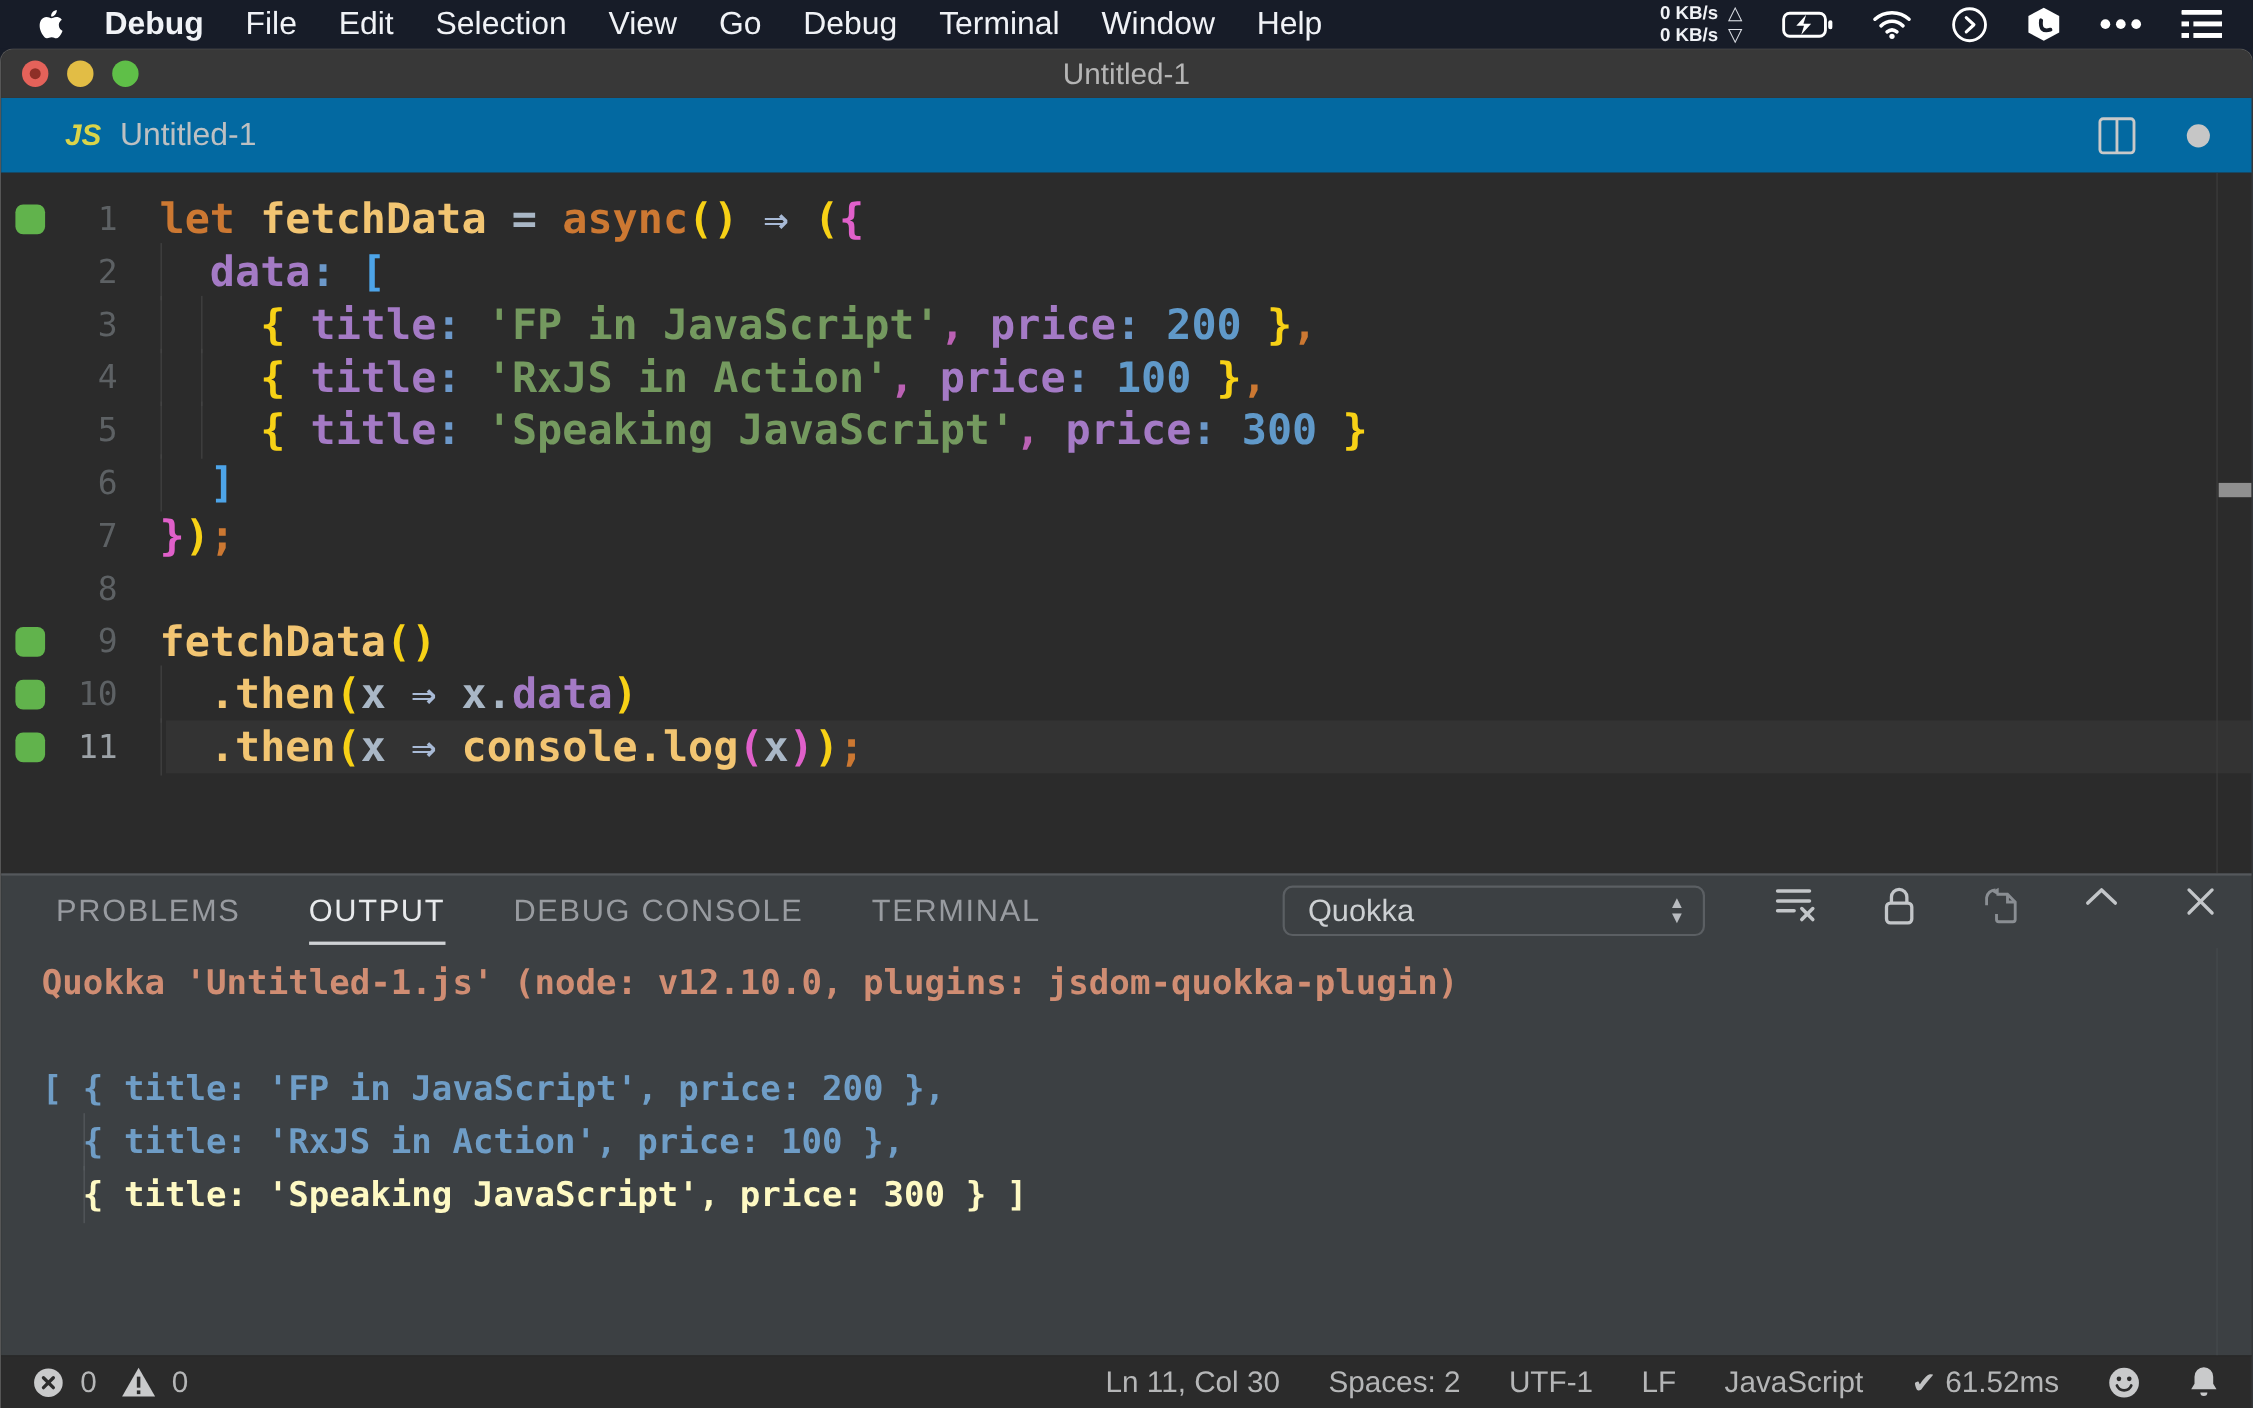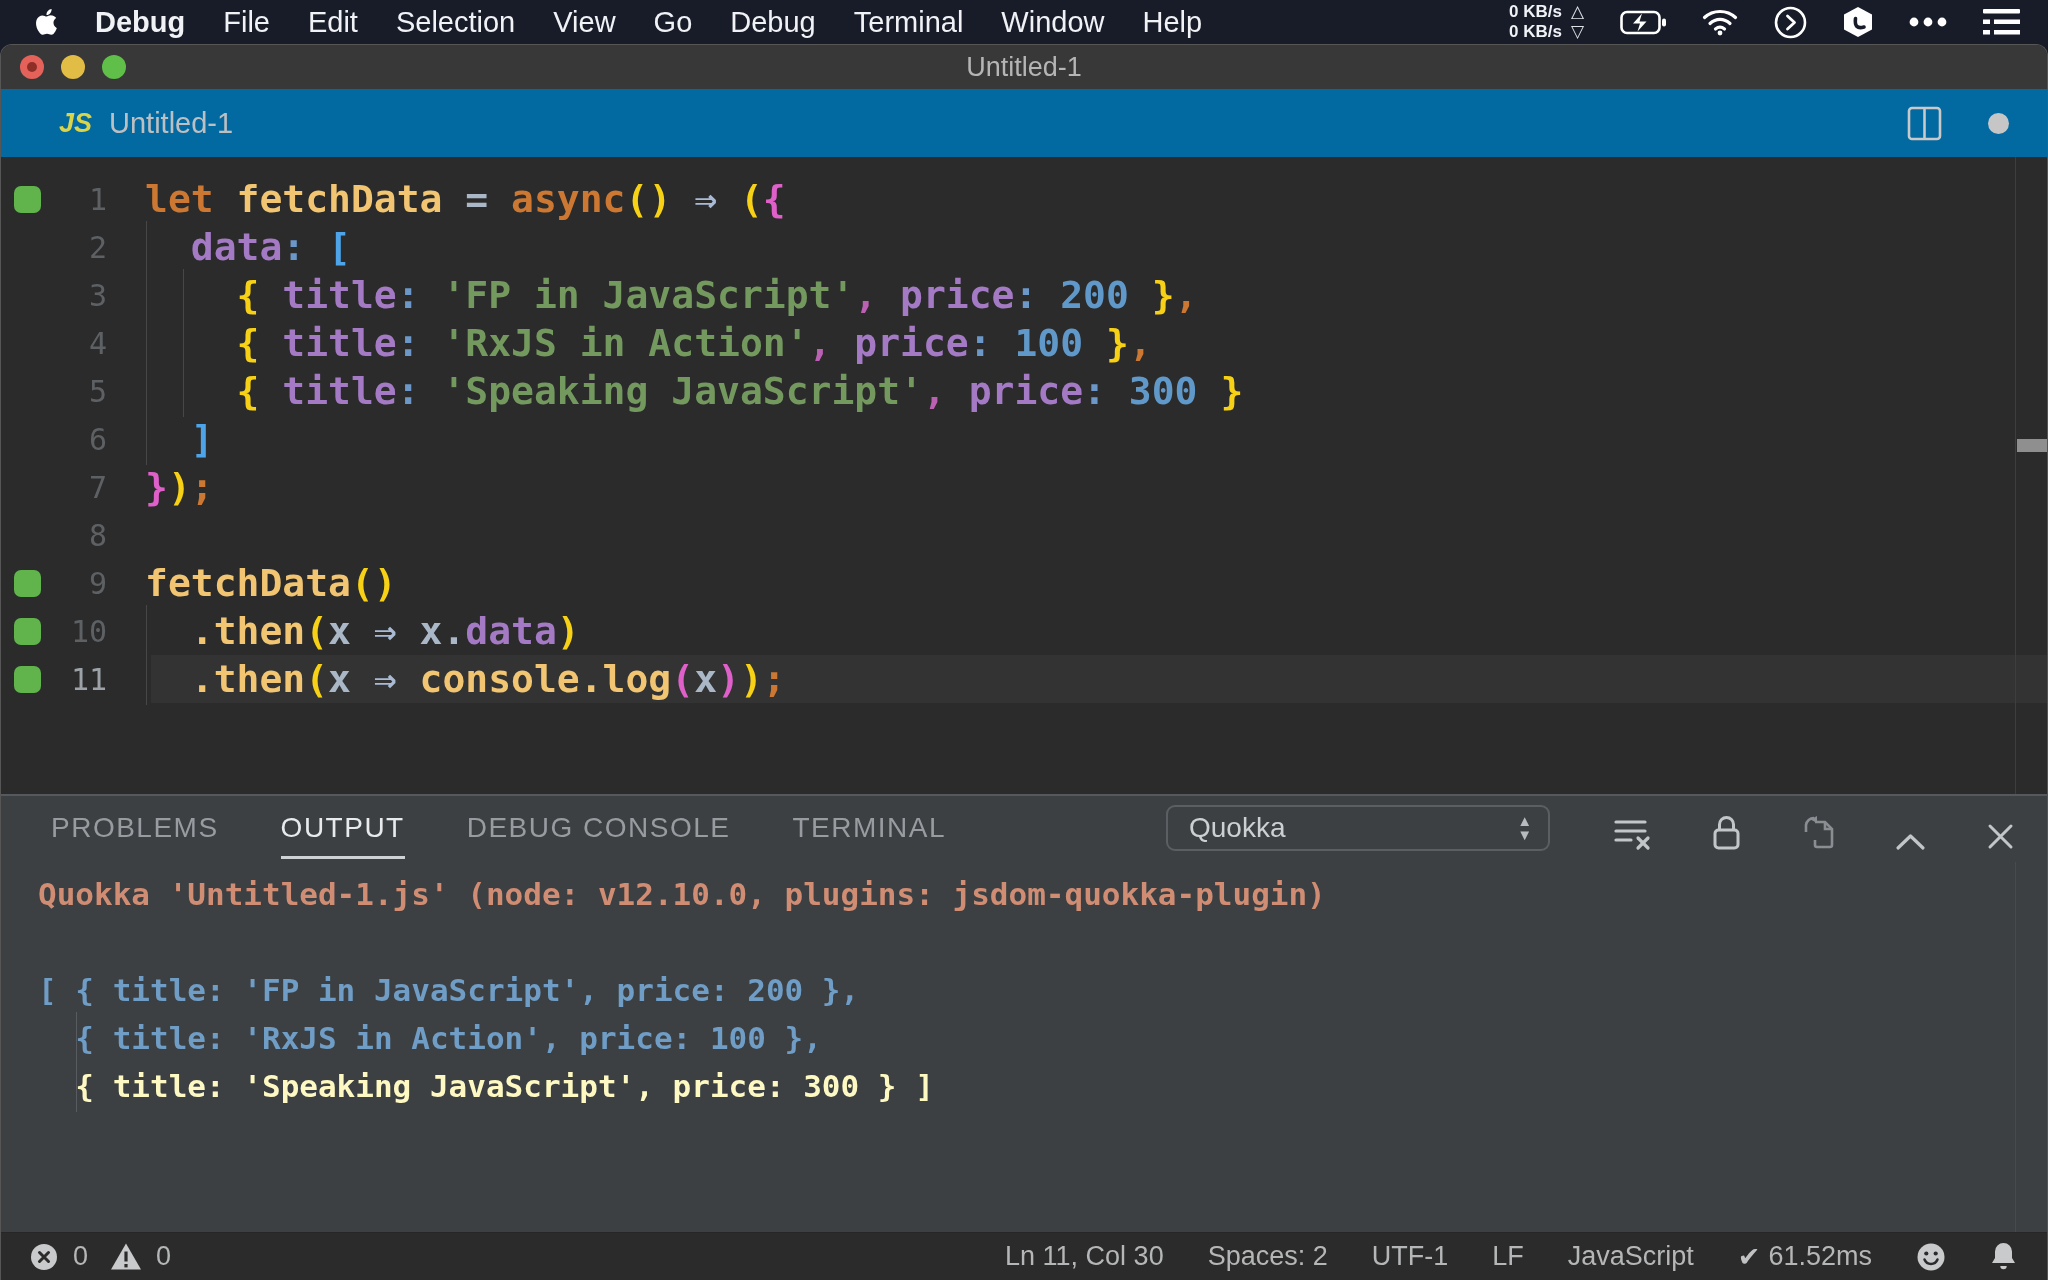--- a/index.html
+++ b/index.html
@@ -58,21 +58,21 @@
   .indent-guide { position:absolute; top:-2px; bottom:-2px; width:1px; background:#474747; }
   .editor-scroll { position:absolute; top:0; right:0; bottom:0; width:32px; border-left:1px solid #3e3e3e; }
   .editor-scroll .mark { position:absolute; top:282px; left:1px; right:0; height:13px; background:#8f8f8f; }
 
   
   .panel { flex:0 0 438px; background:#3c4043; border-top:2px solid #55585c; position:relative; }
   .panel-tabs { display:flex; gap:58px; padding-left:48px; height:64px; align-items:center; }
   .panel-tab { font-size:28px; letter-spacing:1.5px; color:#989ba0; position:relative; padding:15px 2px; white-space:nowrap; }
   .panel-tab.active { color:#e8eaec; }
   .panel-tab.active::after { content:''; position:absolute; left:2px; right:2px; bottom:0; height:3px; background:#cfd2d5; }
-  .panel-actions { position:absolute; top:9px; right:32px; display:flex; align-items:flex-end; gap:60px; }
+  .panel-actions { position:absolute; top:9px; right:32px; display:flex; align-items:flex-start; gap:60px; }
   .channel-select { width:384px; height:46px; border:2px solid #5b5f63; border-radius:9px;
     display:flex; align-items:center; padding:0 16px 0 21px; font-size:28px; color:#cdd0d3; margin-right:4px; }
   .sel-arrows { margin-left:auto; display:flex; flex-direction:column; align-items:center;
     font-size:15px; line-height:14px; color:#b8bbbf; }
   .panel-output { padding:10px 0 0 37px; font-family:"DejaVu Sans Mono", monospace;
     font-size:31px; line-height:48px; font-weight:600; }
   .out-line { position:relative; white-space:pre; height:48px; }
   .out-line .out-guide { position:absolute; left:38px; top:-2px; bottom:-2px; width:1px; background:#585c60; }
   .panel-scroll { position:absolute; top:66px; right:0; bottom:0; width:32px; border-left:1px solid #474b4f; }
 

